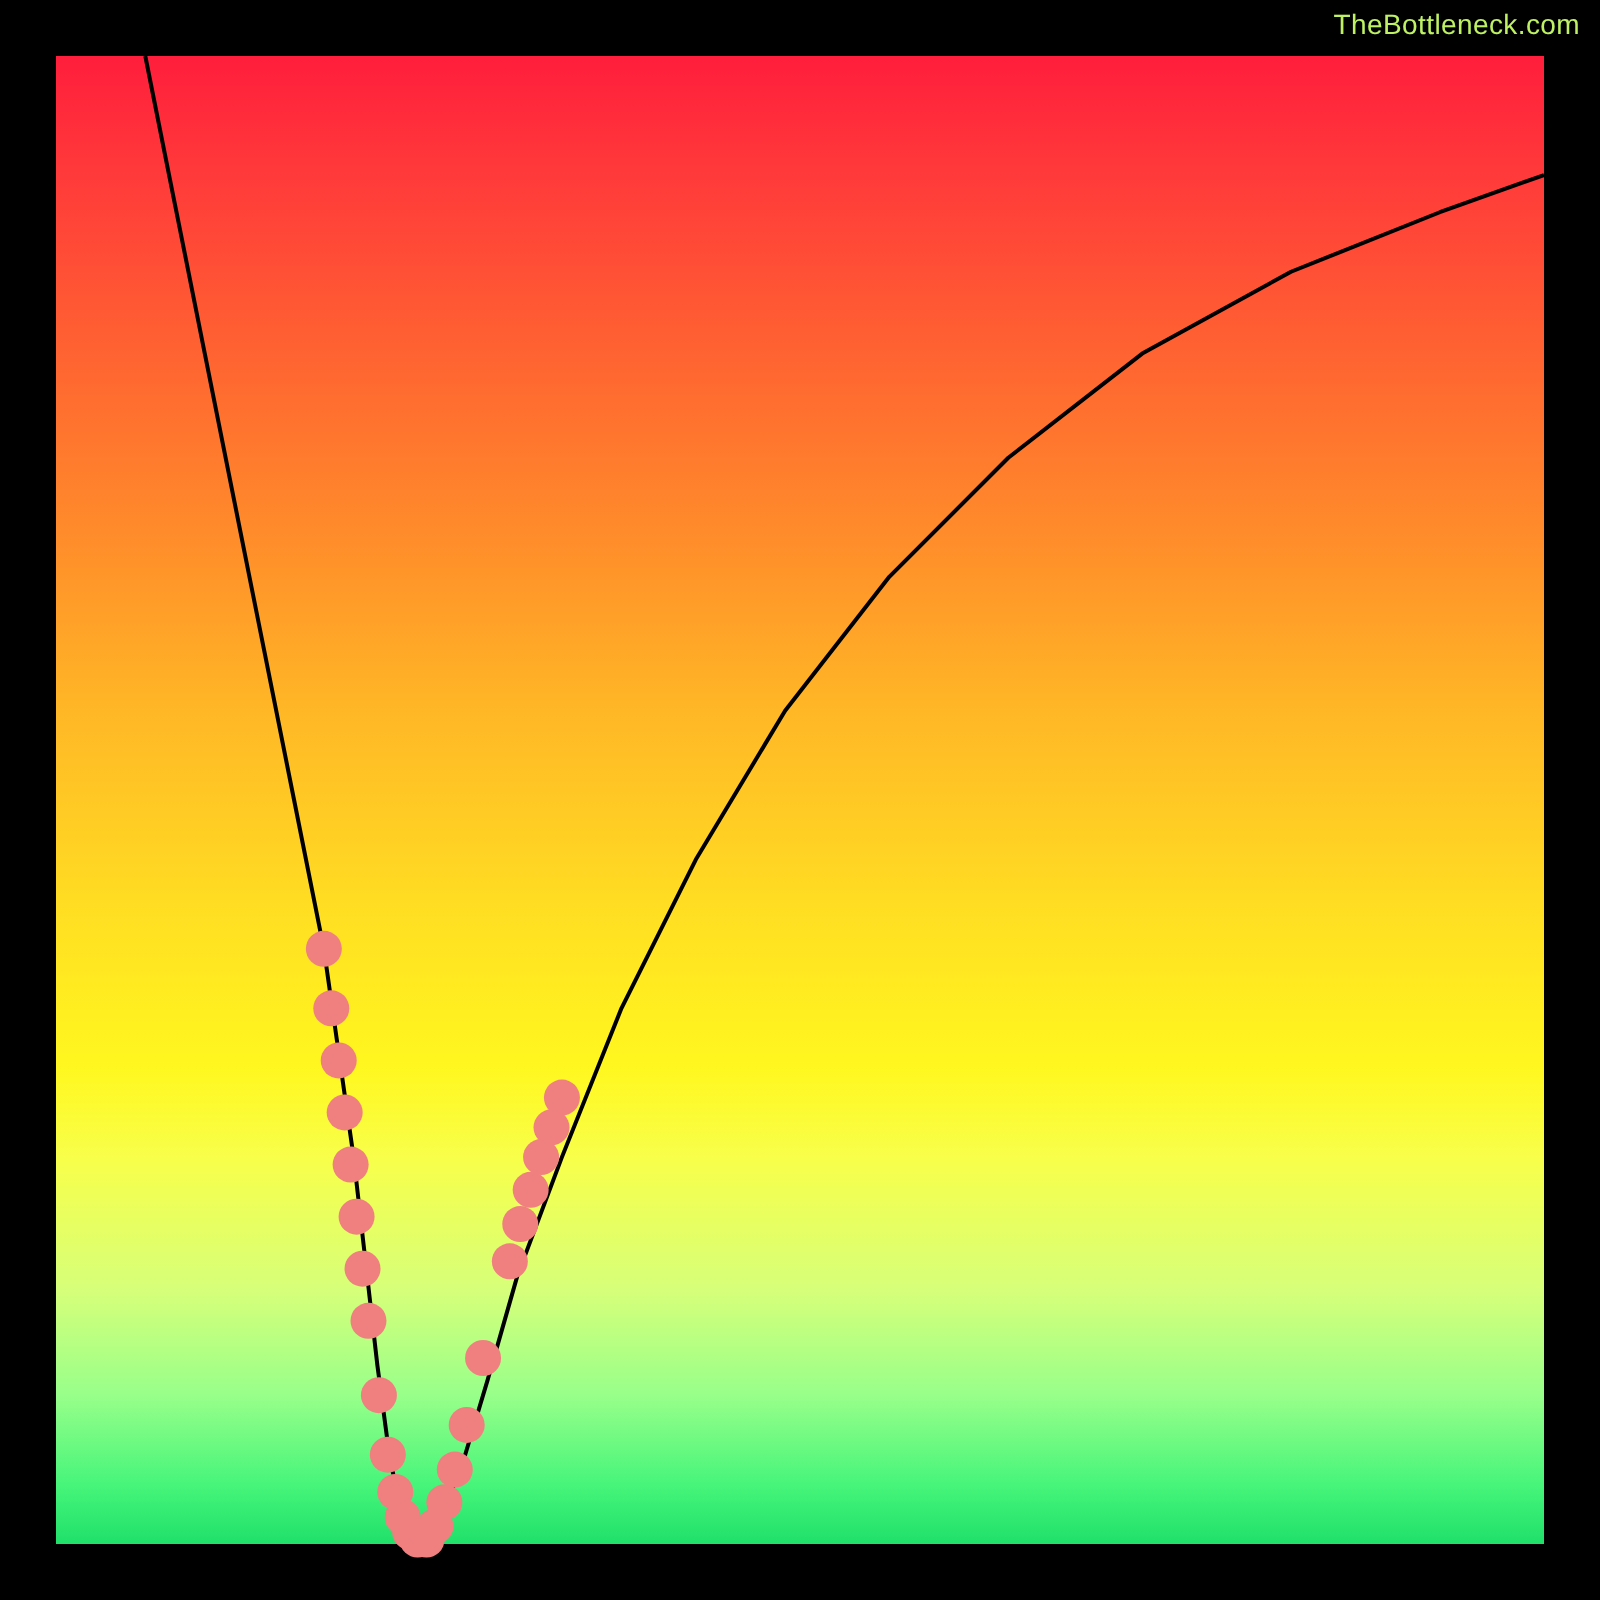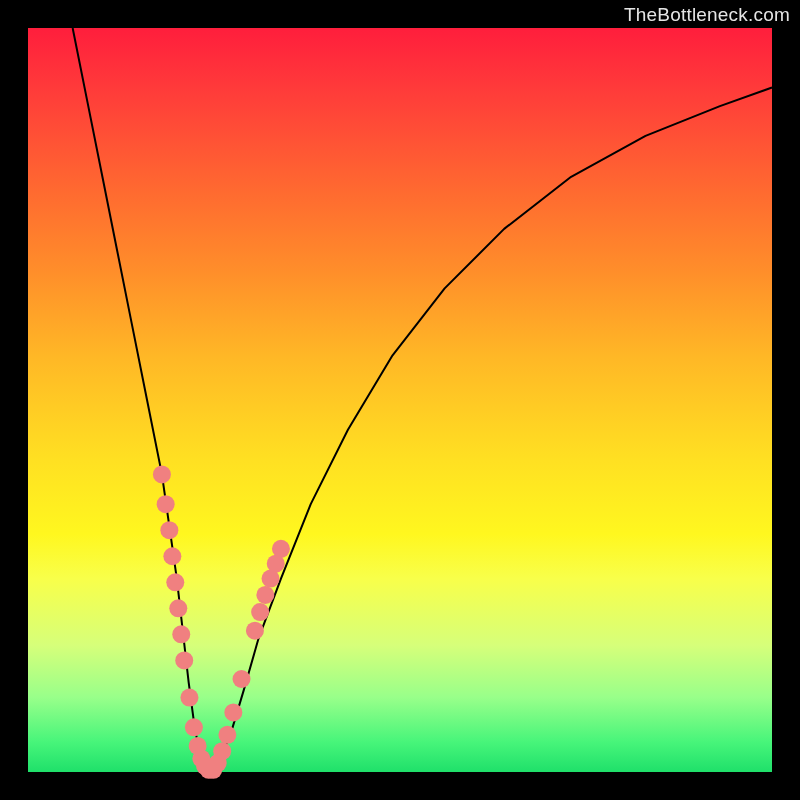--- a/index.html
+++ b/index.html
@@ -29,22 +29,22 @@
       #d6ff7a 83%,
       #98ff8a 90%,
       #47f57a 96%,
       #1fe06a 100%
     );
   }
   .watermark {
     position: absolute;
     top: 4px;
     right: 10px;
-    color: #e5e5e5;
-    font-size: 19px;
+    color: #bef264;
+    font-size: 14px;
     letter-spacing: 0.2px;
     font-weight: 500;
     user-select: none;
   }
   svg {
     position: absolute;
     left: 0;
     top: 0;
   }
 </style>

